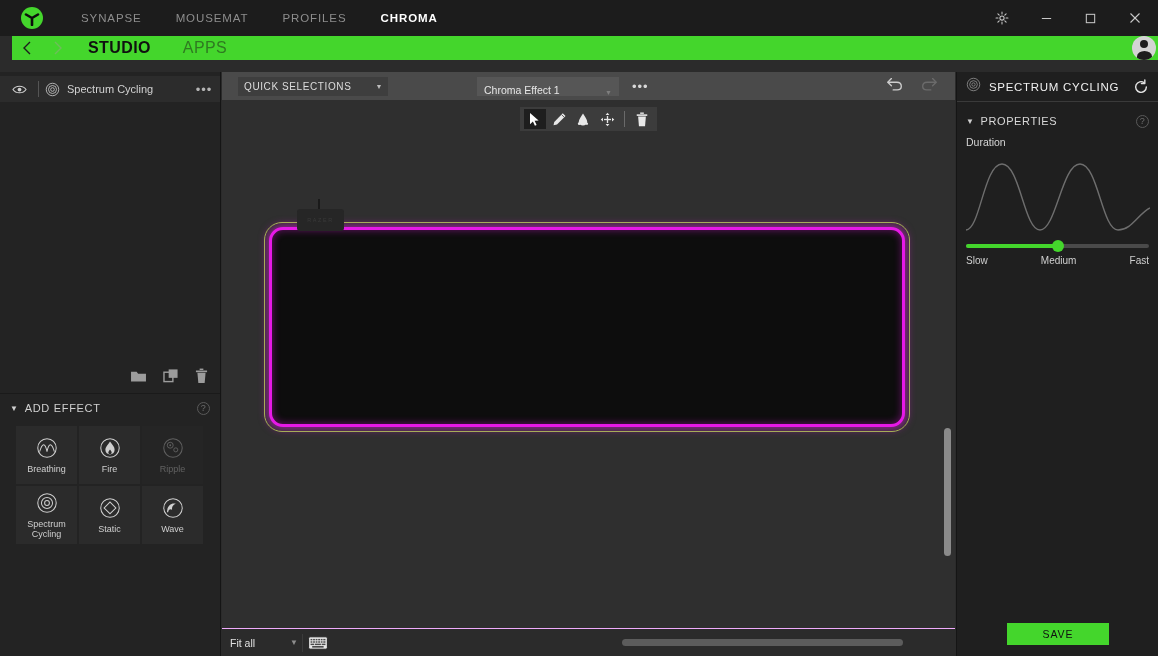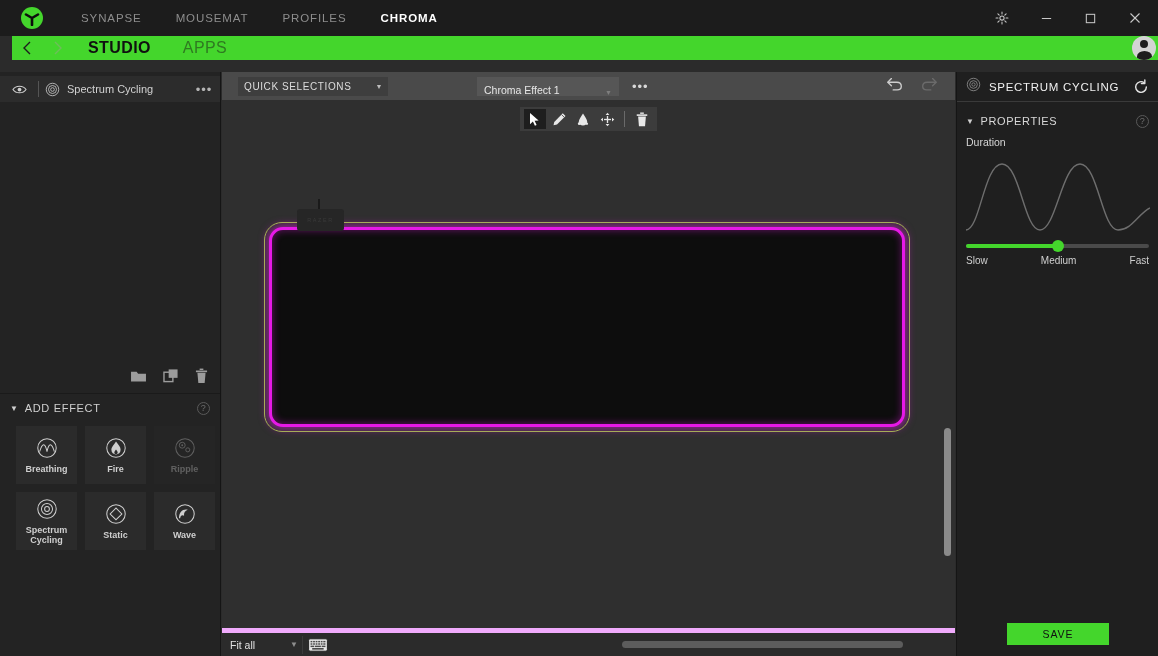--- a/index.html
+++ b/index.html
@@ -91,23 +91,22 @@
     height: 28px; display: flex; align-items: center; padding: 0 10px;
     font-size: 11px; color: #d0d0d0; letter-spacing: 0.7px; background:#232323;
   }
   .caret { font-size: 8px; margin-right: 6px; color:#cfcfcf; }
   .help-dot {
     margin-left: auto; width: 13px; height: 13px; border-radius: 50%;
     border: 1px solid #5a5a5a; color: #6e6e6e; font-size: 9px;
     display:flex; align-items:center; justify-content:center; cursor:pointer;
   }
   .effect-grid {
-    display: grid; grid-template-columns: repeat(3, 61px); gap: 8px;
+    display: grid; grid-template-columns: repeat(3, 61px); gap: 2px;
     padding: 4px 0 0 16px;
-    font-weight: bold;
   }
   .effect-cell {
     height: 58px; background: #2b2b2b; display: flex; flex-direction: column;
     align-items: center; justify-content: center; cursor: pointer; gap: 4px;
   }
   .effect-cell.disabled { opacity: 0.35; cursor: default; }
   .effect-cell .ec-label {
     font-size: 9px; color: #cfcfcf; text-align: center; line-height: 10px;
   }
   .effect-cell.blank { background: transparent; cursor: default; }
@@ -173,21 +172,21 @@
   .cable {
     position: absolute; left: 54px; top: -23px; width: 2px; height: 13px; background: #1a1a1a; z-index: 2;
   }
 
   .v-scroll {
     position: absolute; right: 4px; top: 290px; width: 7px; height: 128px;
     background: #8a8a8a; border-radius: 4px; cursor: pointer;
   }
   .bottombar {
     position: absolute; bottom: 0; left: 0; width: 733px; height: 28px;
-    background: #2b2b2b; display: flex; align-items: center; border-top:5px solid #f0abfc;
+    background: #2b2b2b; display: flex; align-items: center; border-top:1px solid #f0abfc;
   }
   .fit-select {
     margin-left: 8px; width: 68px; display:flex; align-items:center; cursor:pointer;
   }
   .fit-select .lbl { font-size: 10.5px; color: #e0e0e0; }
   .fit-select .cv { margin-left:auto; font-size: 8px; color:#8d8d8d; }
   .fit-div { width:1px; height:18px; background:#3b3b3b; margin: 0 4px; }
   .kb-btn { width: 22px; height: 16px; display:flex; align-items:center; justify-content:center; cursor:pointer; }
   .h-scroll {
     position:absolute; left: 400px; width: 281px; height: 7px; background: #5c5c5c;

